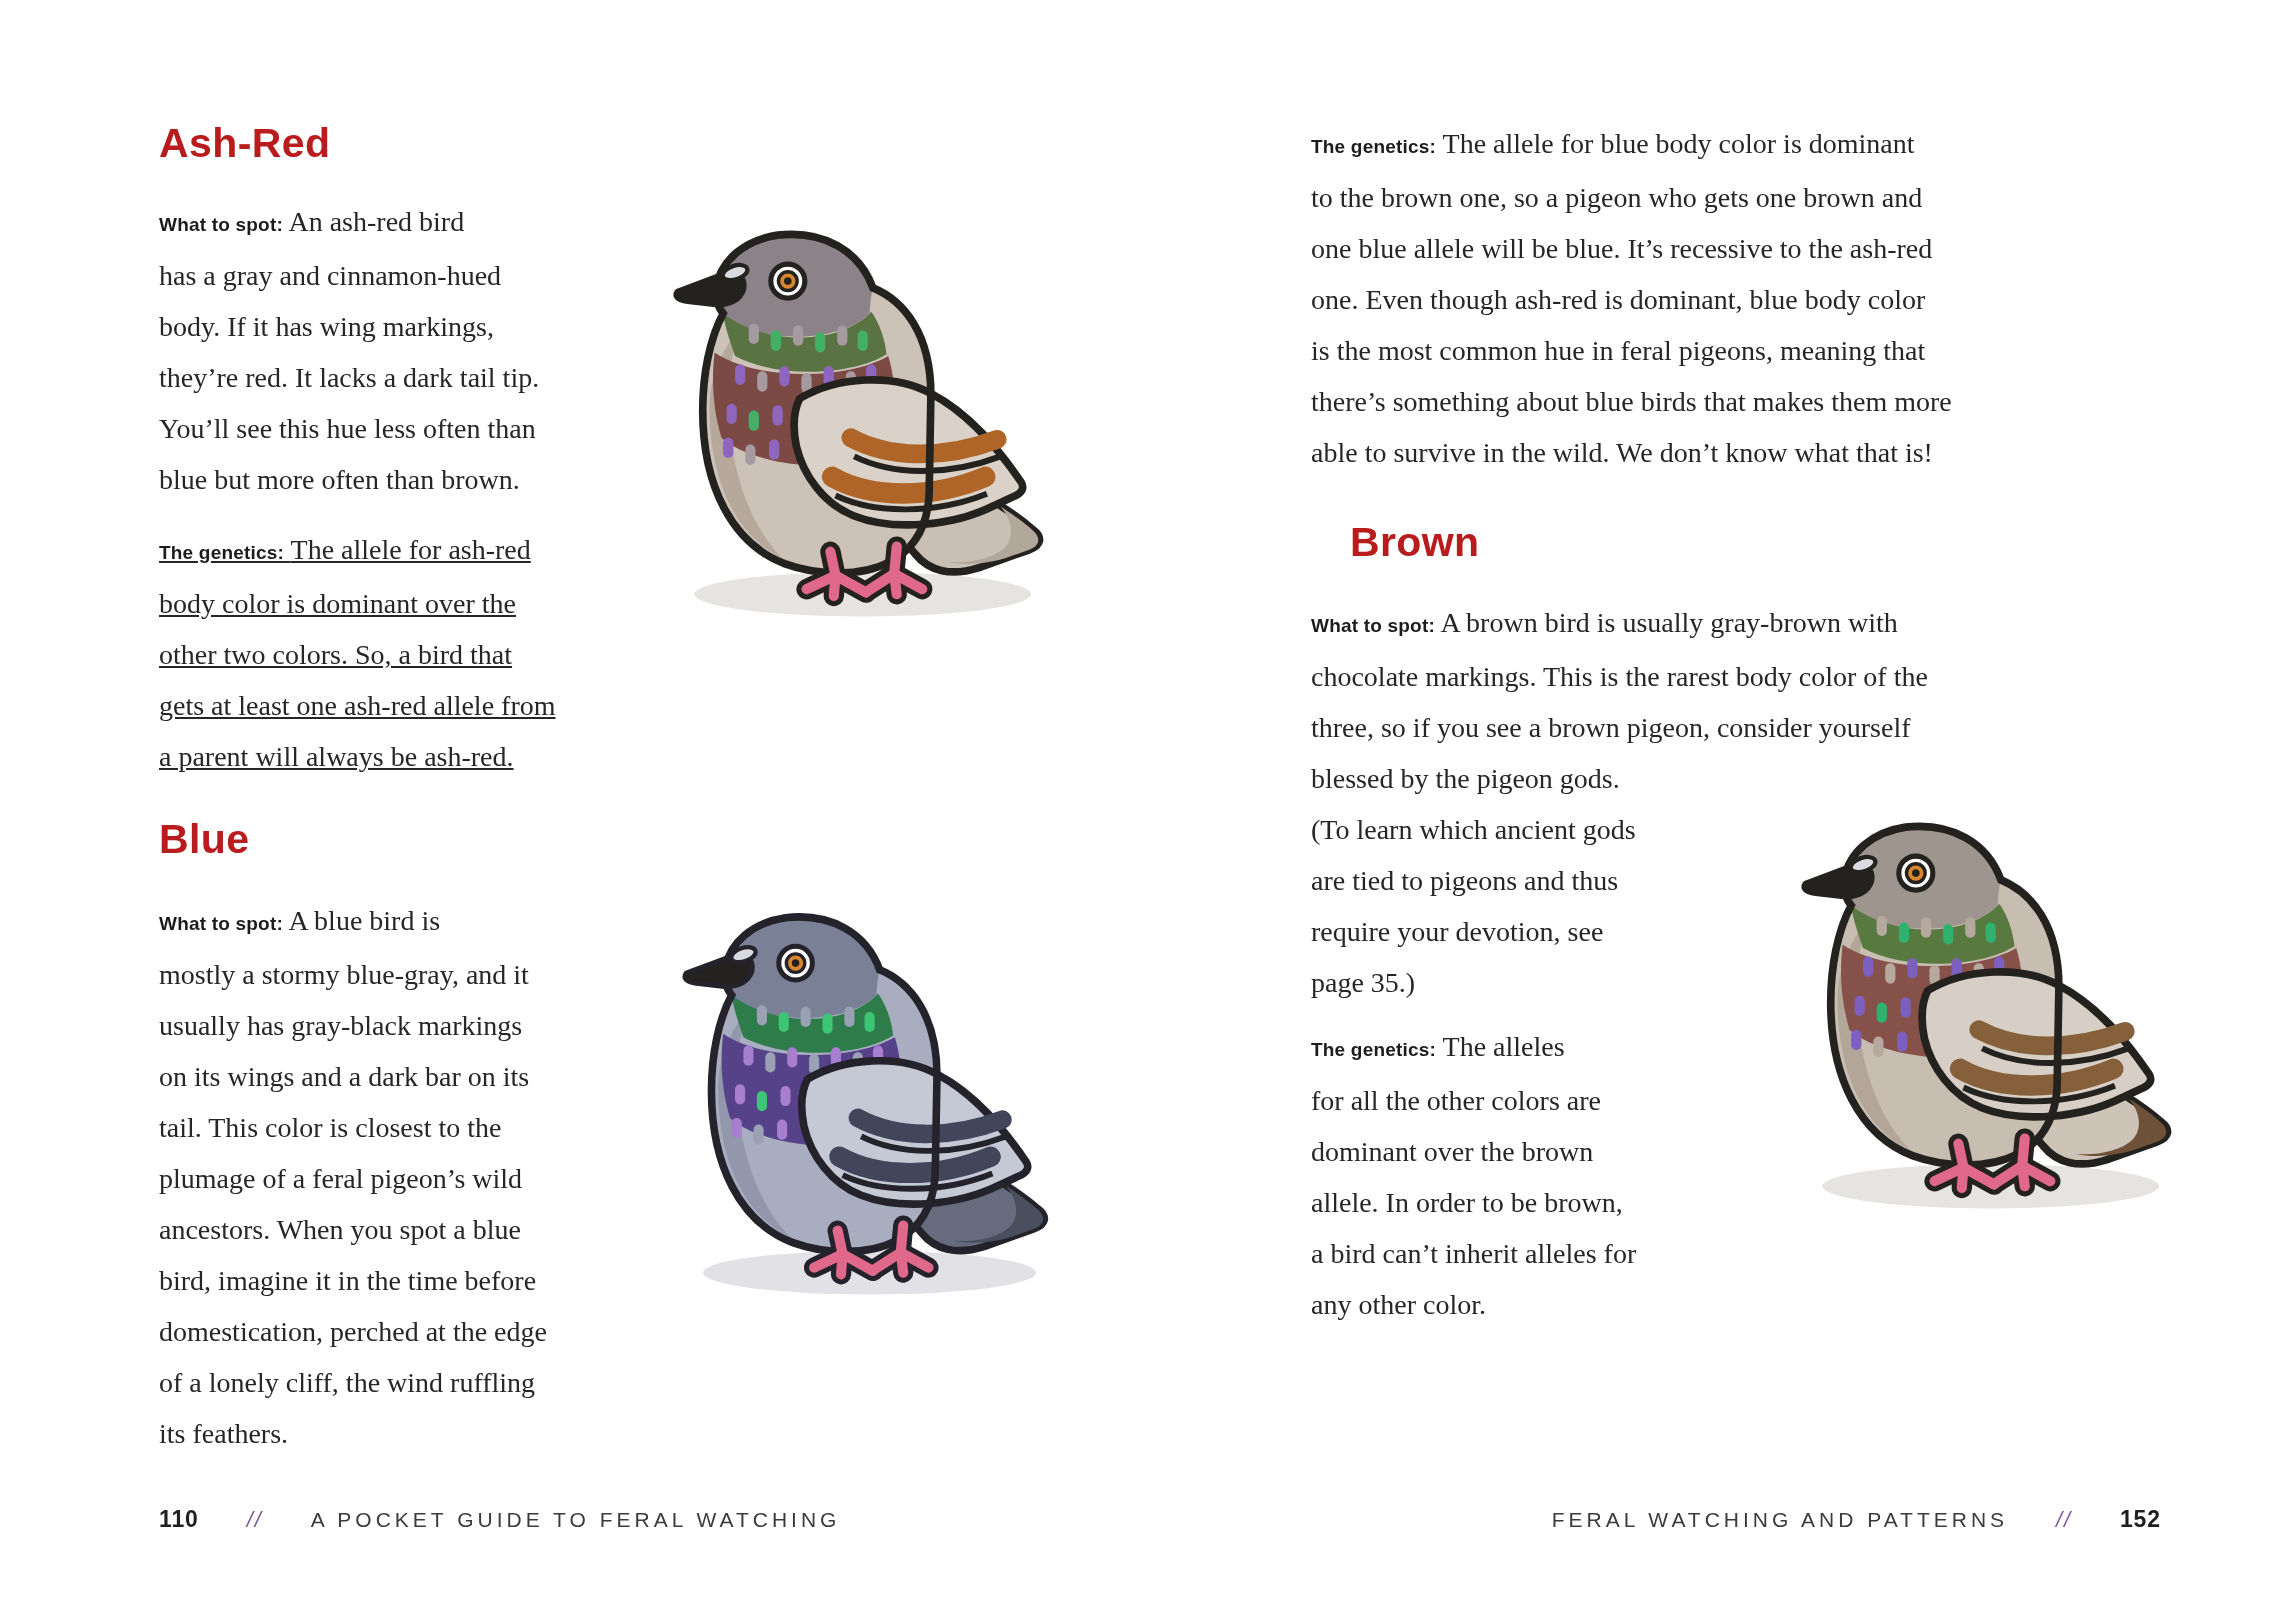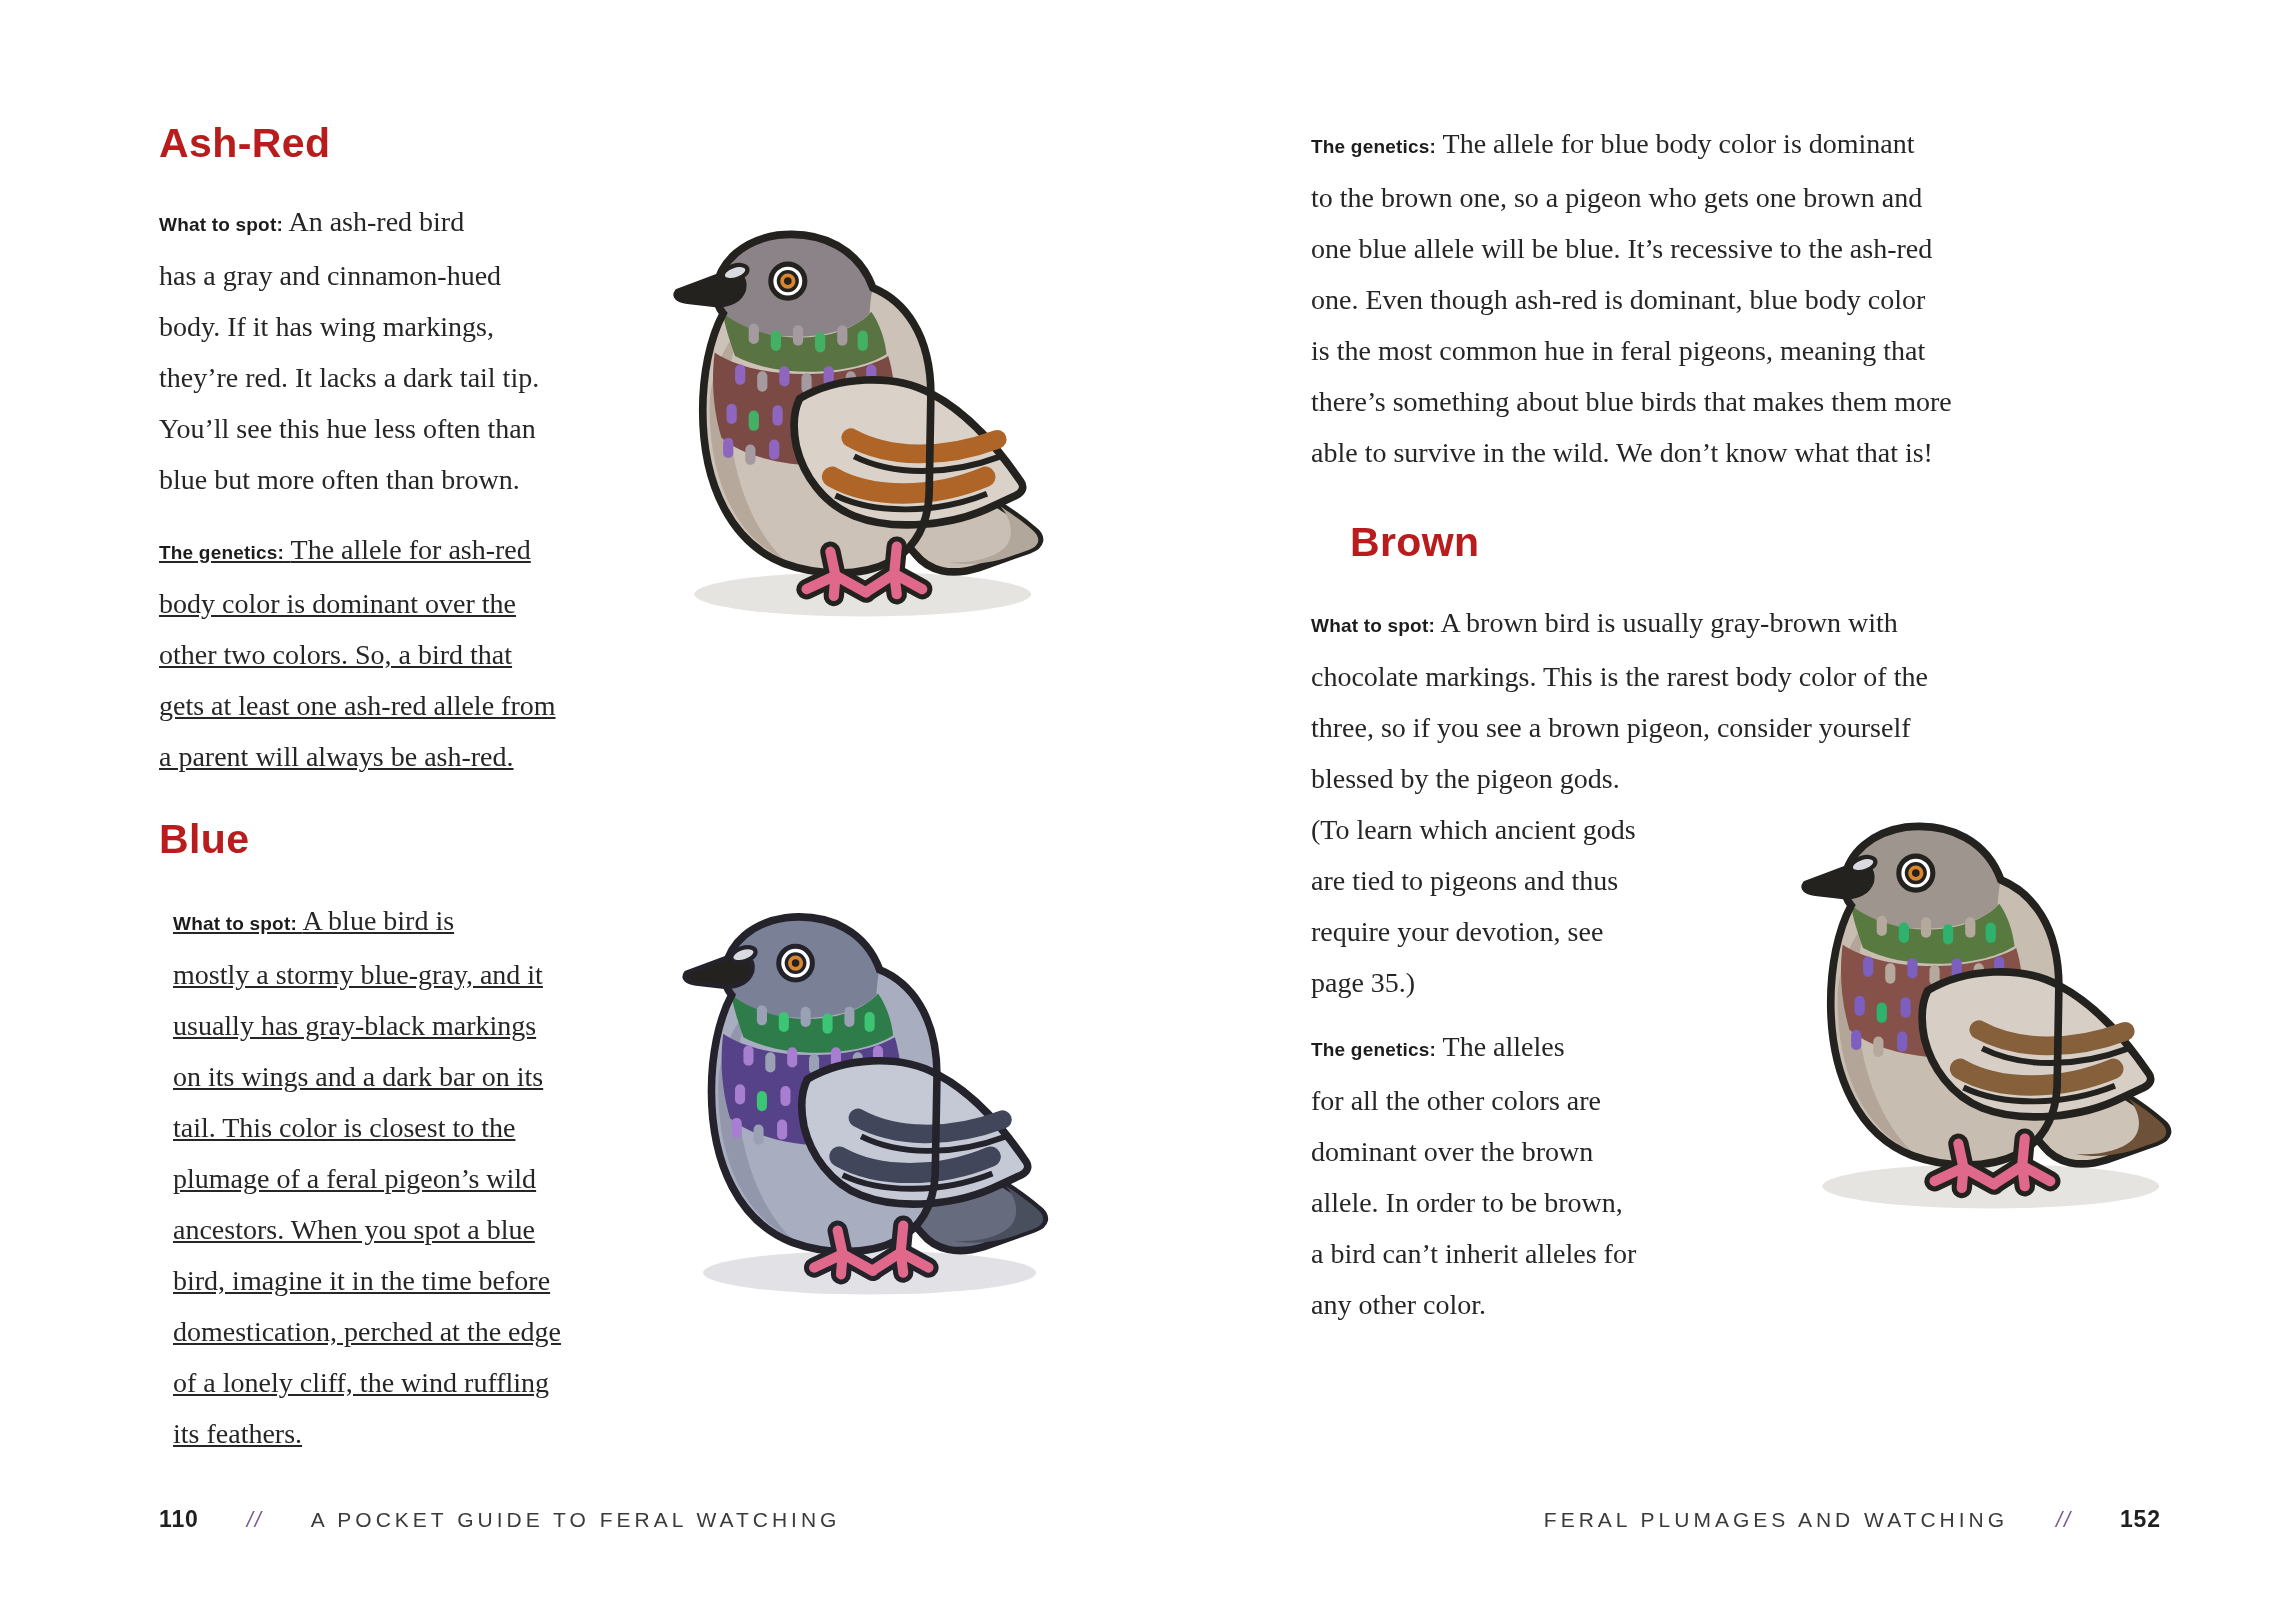--- a/index.html
+++ b/index.html
@@ -86,21 +86,21 @@
     --tail:#cdc3b7; --tailTip:#6e5139;
     --feet:#e0688a;
     --dotA:#2fb26d; --dotB:#7d5fc0; --dotC:#b5a89c;
   }
 
   
   #h-ashred   { left: 159px;  top: 120px; }
   #p-ashred-1 { left: 159px;  top: 196px;  width: 530px; }
   #p-ashred-2 { left: 159px;  top: 524px;  width: 530px; text-decoration: underline; }
   #h-blue     { left: 159px;  top: 816px; }
-  #p-blue-1   { left: 173px;  top: 895px; width: 539px; text-decoration: underline; }
+  #p-blue-1   { left: 159px;  top: 895px; width: 539px; }
   #pigeon-ashred { left: 645px;  top: 196px; }
   #pigeon-blue   { left: 652px;  top: 879px; }
   #p-blue-2   { left: 1311px; top: 118px;  width: 839px; }
   #h-brown    { left: 1350px; top: 519px; }
   #p-brown-1  { left: 1311px; top: 597px;  width: 839px; }
   #p-brown-2  { left: 1311px; top: 1021px; width: 494px; }
   #pigeon-brown  { left: 1773px; top: 788px; }
   #footer-left   { left: 159px;  top: 1506px; }
   #footer-right  { right: 134px; top: 1506px; }
 </style>
@@ -238,17 +238,17 @@
 dominant over the brown
 allele. In order to be brown,
 a bird can’t inherit alleles for
 any other color.</span></p>
 
 <svg id="pigeon-brown" class="abs pigeon pigeon--brown" width="415" height="434" viewBox="0 0 480 510" role="img">
   <use href="#pigeon"></use>
 </svg>
 
 <div id="footer-right" class="abs footer">
-  <span class="runner">FERAL PLUMAGES AND WATCHING</span>
+  <span class="runner">FERAL WATCHING AND PATTERNS</span>
   <span class="sep">//</span>
   <span class="page-num">152</span>
 </div>
 
 
 </body></html>

